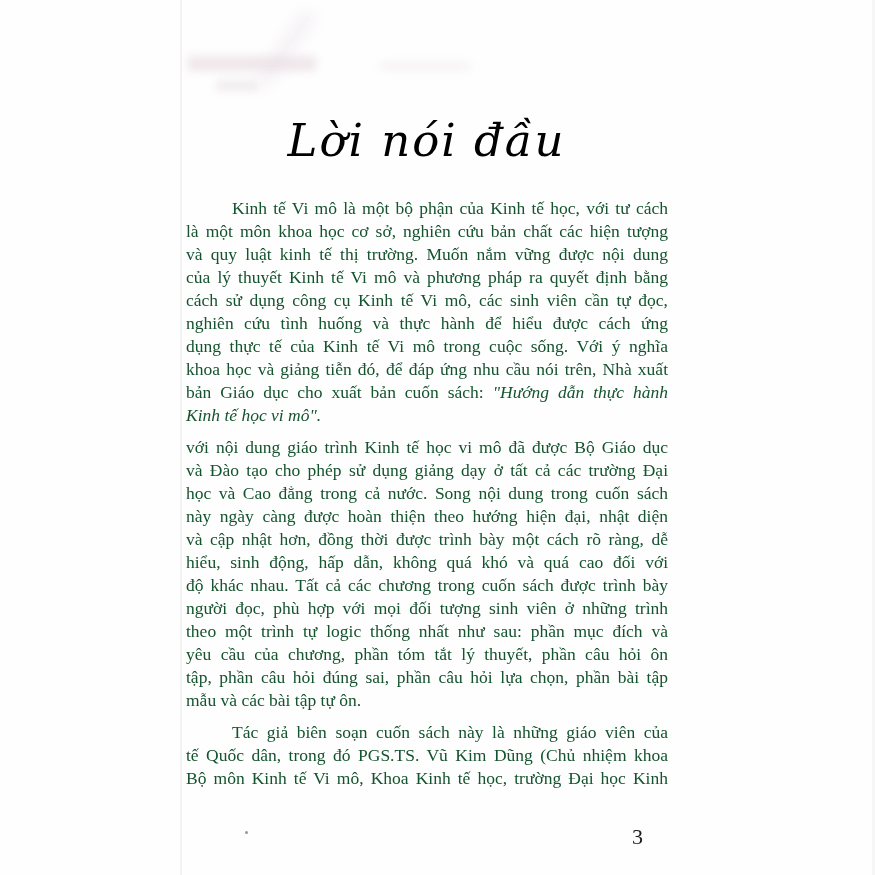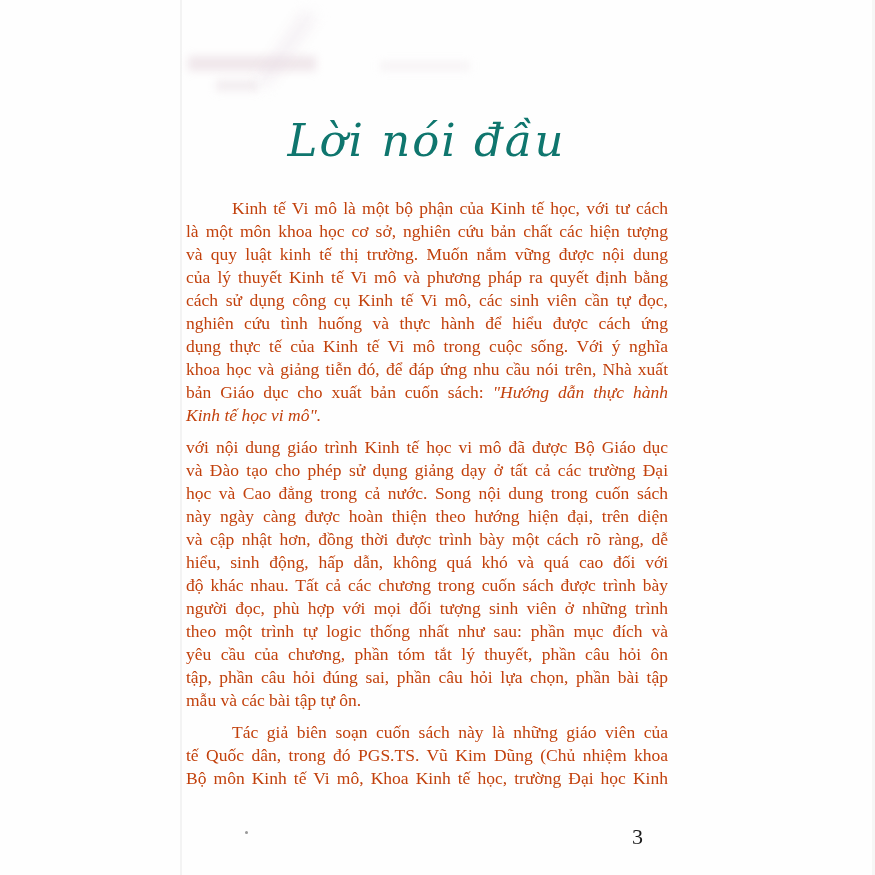--- a/index.html
+++ b/index.html
@@ -45,28 +45,28 @@
   .title {
     position: absolute;
     left: 183px; top: 114px; width: 487px;
     margin: 0;
     text-align: center;
     font-family: "DejaVu Serif", serif;
     font-style: italic;
     font-weight: 400;
     font-size: 45px;
     letter-spacing: 2px;
-    color: #0f766e;
+    color: #000000;
   }
   .body-text {
     position: absolute;
     left: 186px; top: 197px; width: 482px;
     font-size: 17.5px;
     line-height: 23px;
-    color: #c2410c;
+    color: #14532d;
   }
   .paragraph { margin: 0 0 9px 0; }
   .line {
     text-align: justify;
     text-align-last: justify;
     white-space: nowrap;
   }
   .line.first { text-indent: 46px; }
   .line.last  { text-align-last: left; white-space: normal; }
   .line em { font-style: italic; }
@@ -102,21 +102,21 @@
         <div class="line"><span>nghiên cứu tình huống và thực hành để hiểu được cách ứng</span></div>
         <div class="line"><span>dụng thực tế của Kinh tế Vi mô trong cuộc sống. Với ý nghĩa</span></div>
         <div class="line"><span>khoa học và giảng tiễn đó, để đáp ứng nhu cầu nói trên, Nhà xuất</span></div>
         <div class="line"><span>bản Giáo dục cho xuất bản cuốn sách: </span><em>"Hướng dẫn thực hành</em></div>
         <div class="line last"><em>Kinh tế học vi mô".</em></div>
       </div>
       <div class="paragraph">
         <div class="line"><span>với nội dung giáo trình Kinh tế học vi mô đã được Bộ Giáo dục</span></div>
         <div class="line"><span>và Đào tạo cho phép sử dụng giảng dạy ở tất cả các trường Đại</span></div>
         <div class="line"><span>học và Cao đẳng trong cả nước. Song nội dung trong cuốn sách</span></div>
-        <div class="line"><span>này ngày càng được hoàn thiện theo hướng hiện đại, trên diện</span></div>
+        <div class="line"><span>này ngày càng được hoàn thiện theo hướng hiện đại, nhật diện</span></div>
         <div class="line"><span>và cập nhật hơn, đồng thời được trình bày một cách rõ ràng, dễ</span></div>
         <div class="line"><span>hiểu, sinh động, hấp dẫn, không quá khó và quá cao đối với</span></div>
         <div class="line"><span>độ khác nhau. Tất cả các chương trong cuốn sách được trình bày</span></div>
         <div class="line"><span>người đọc, phù hợp với mọi đối tượng sinh viên ở những trình</span></div>
         <div class="line"><span>theo một trình tự logic thống nhất như sau: phần mục đích và</span></div>
         <div class="line"><span>yêu cầu của chương, phần tóm tắt lý thuyết, phần câu hỏi ôn</span></div>
         <div class="line"><span>tập, phần câu hỏi đúng sai, phần câu hỏi lựa chọn, phần bài tập</span></div>
         <div class="line last"><span>mẫu và các bài tập tự ôn.</span></div>
       </div>
       <div class="paragraph">

